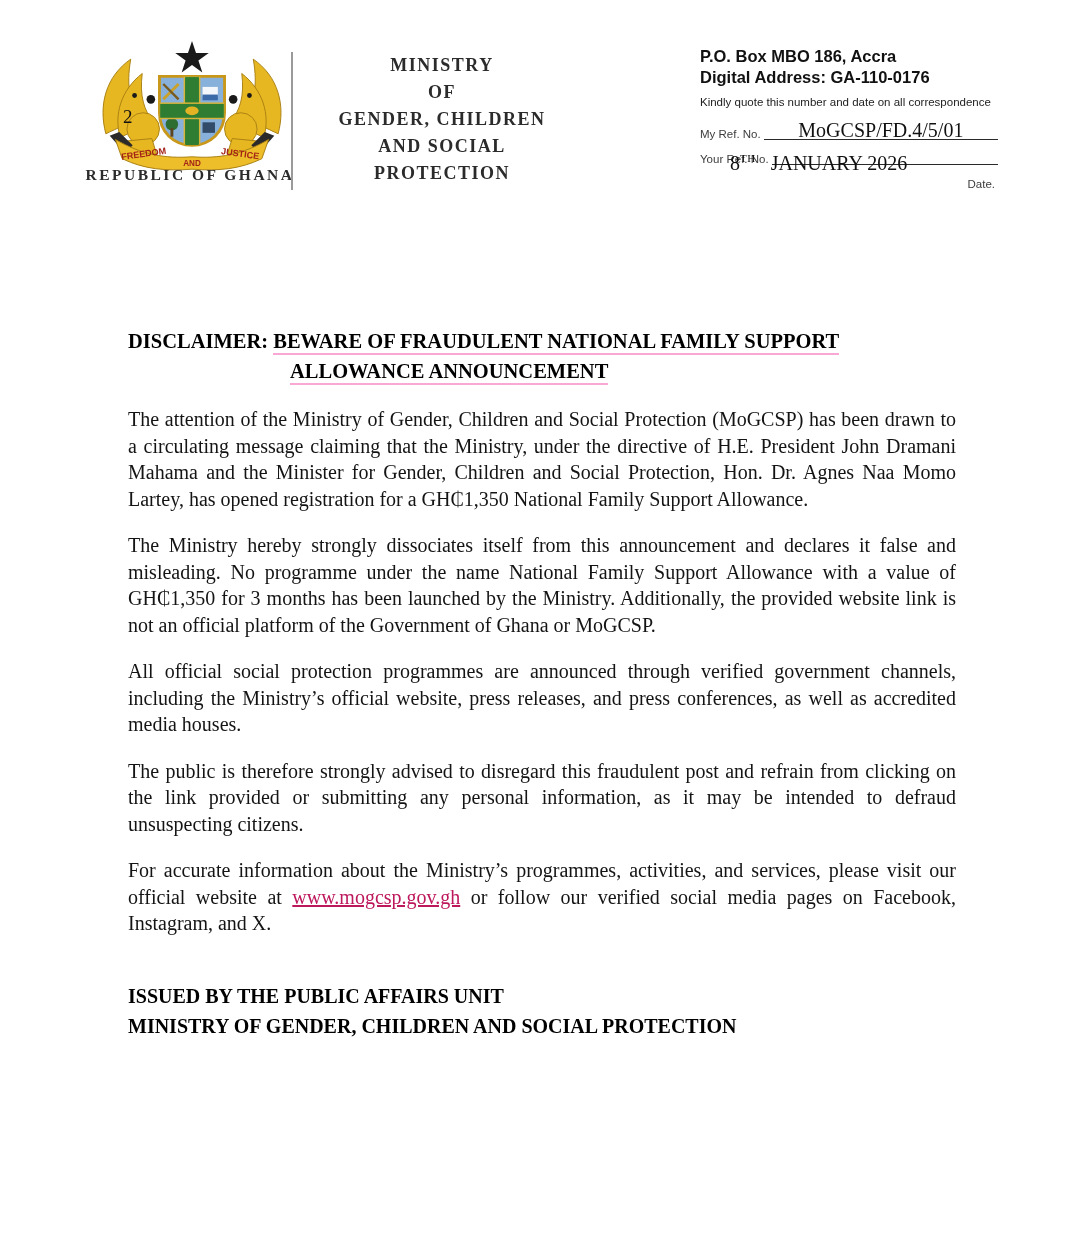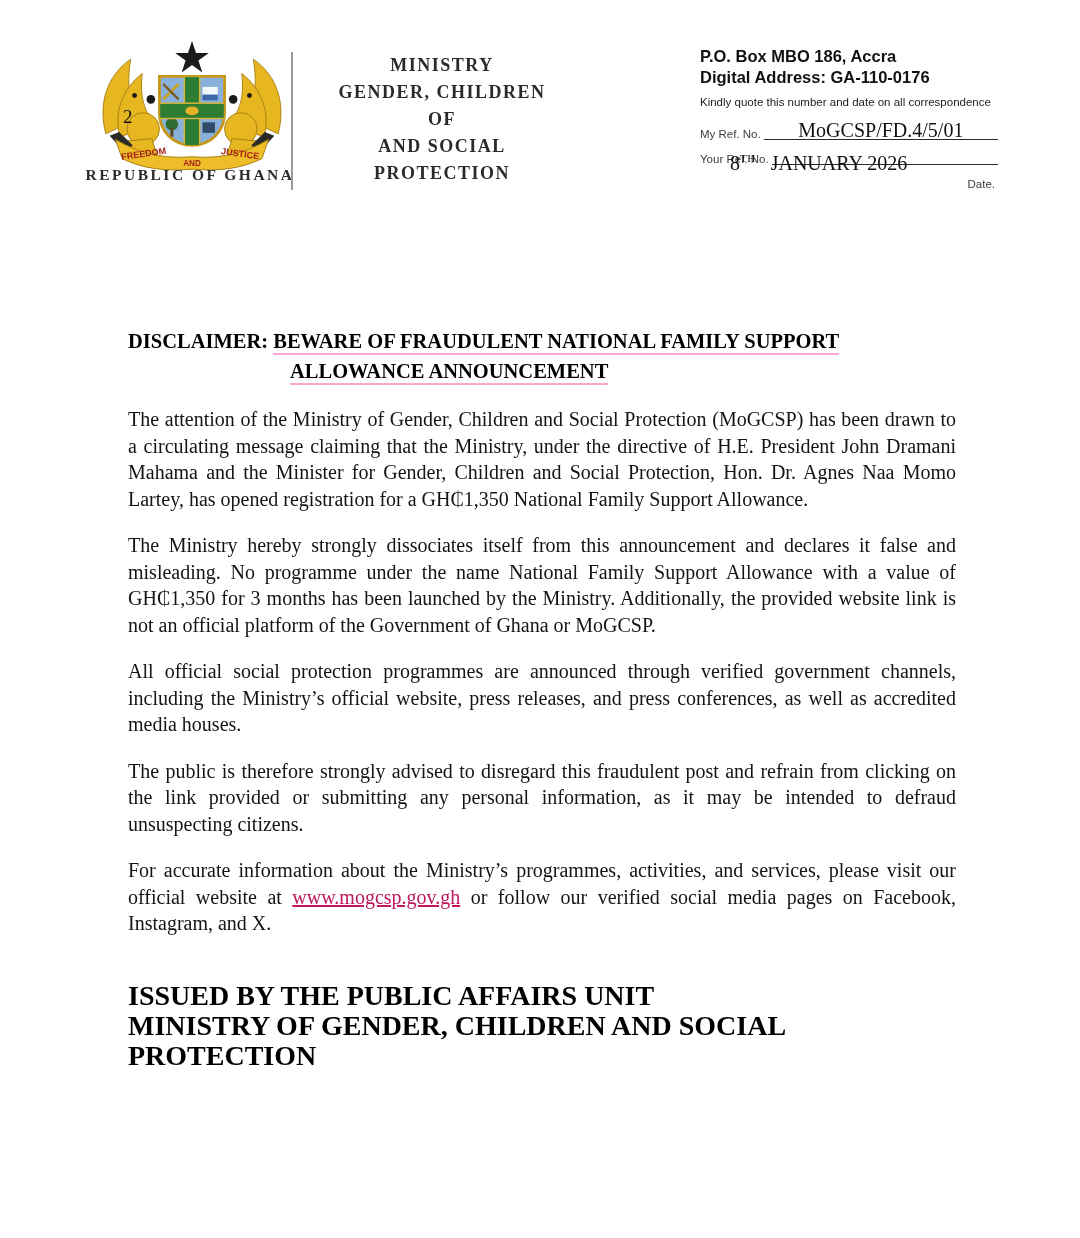--- a/index.html
+++ b/index.html
@@ -68,21 +68,21 @@
   .doc-title{
     font-weight:bold;font-size:20.5px;line-height:30px;color:#000;
   }
   .doc-title .u{border-bottom:2px solid #f9a8d4;padding-bottom:1px;}
   .doc-title .line2{padding-left:162px;}
   .body-block p{
     margin:20px 0 0 0;text-align:justify;color:#141414;
   }
   .weblink{color:#be185d;text-decoration:underline;cursor:pointer;}
   .footer-block{
-    margin-top:44px;font-weight:bold;font-size:28px;line-height:30px;color:#000;
+    margin-top:44px;font-weight:bold;font-size:20px;line-height:30px;color:#000;
   }
 </style>
 </head>
 <body>
 
 <div class="page">
 
   <svg class="coat" viewBox="0 0 200 140" aria-hidden="true">
 
     <polygon points="100,1 104.2,13.6 117.5,13.6 106.7,21.4 110.8,34 100,26.2 89.2,34 93.3,21.4 82.5,13.6 95.8,13.6" fill="#1a1a1a"></polygon>
@@ -135,22 +135,22 @@
   </svg>
 
   <div class="page-number">2</div>
 
   <div class="republic">REPUBLIC OF GHANA</div>
 
   <div class="header-divider"></div>
 
   <div class="ministry-title">
     <div>MINISTRY</div>
+    <div>OF</div>
     <div>GENDER, CHILDREN</div>
-    <div>OF</div>
     <div>AND SOCIAL</div>
     <div>PROTECTION</div>
   </div>
 
   <div class="contact">
     <div class="bold-line">P.O. Box MBO 186, Accra</div>
     <div class="bold-line">Digital Address: GA-110-0176</div>
     <div class="note">Kindly quote this number and date on all correspondence</div>
 
     <div class="ref-row row-myref">

